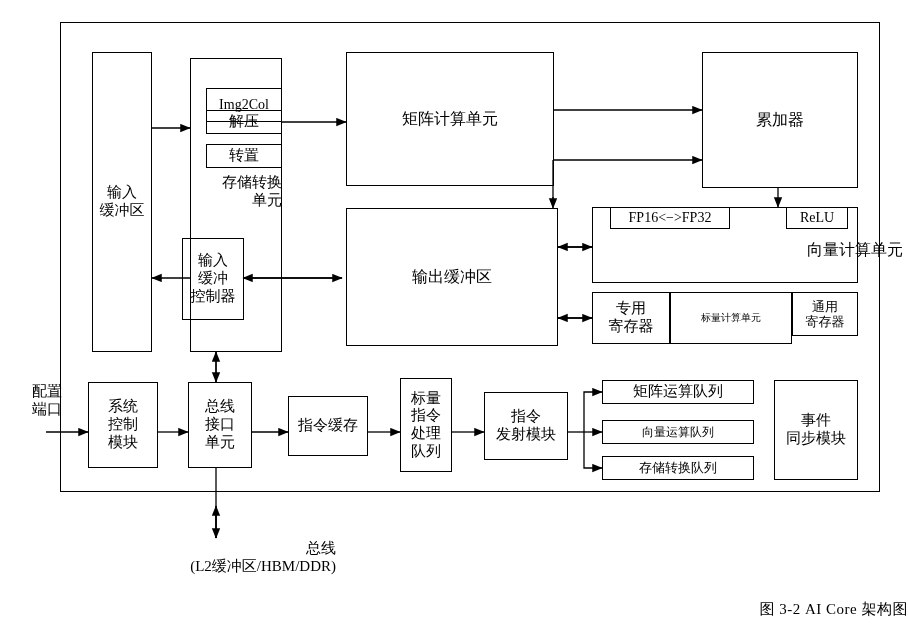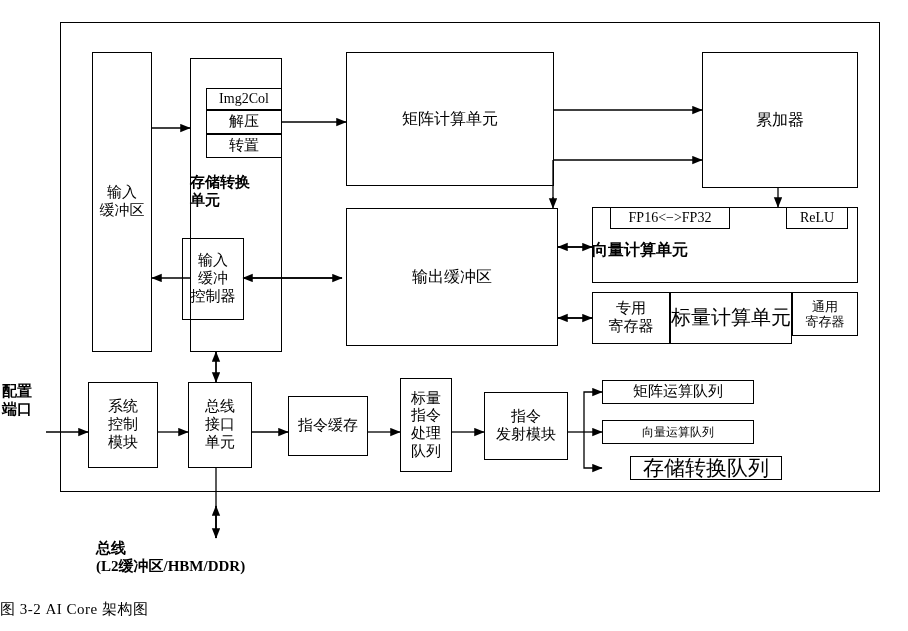--- a/index.html
+++ b/index.html
@@ -26,38 +26,37 @@
     text-align: center;
     line-height: 1.18;
     background: transparent;
     white-space: pre-line;
   }
   .outer {
     border: 1px solid #000;
   }
   .label {
     position: absolute;
-    text-align: left;
+    text-align: right;
     line-height: 1.2;
     white-space: pre-line;
-    font-weight: bold;
   }
   svg.wires {
     position: absolute;
     left: 0;
     top: 0;
     width: 908px;
     height: 631px;
     overflow: visible;
     pointer-events: none;
   }
   .cap {
     position: absolute;
     width: 908px;
-    text-align: left;
+    text-align: right;
     font-size: 15px;
     letter-spacing: 0.5px;
   }
 </style>
 </head>
 <body>
 
 <div id="root">
 
   <div class="box outer" style="left:60px; top:22px; width:820px; height:470px;"></div>
@@ -123,42 +122,42 @@
   <div class="label" style="left:96px; top:539px; width:240px; font-size:15px;">总线
 (L2缓冲区/HBM/DDR)</div>
 
   <div class="box" style="left:92px; top:52px; width:60px; height:300px; font-size:15px;">输入
 缓冲区</div>
 
   <div class="box" style="left:190px; top:58px; width:92px; height:294px;"></div>
   <div class="label" style="left:190px; top:173px; width:92px; font-size:15px;">存储转换
 单元</div>
 
-  <div class="box" style="left:206px; top:88px; width:76px; height:22px; font-size:14px;">Img2Col</div>
+  <div class="box" style="left:206px; top:88px; width:76px; height:34px; font-size:14px;">Img2Col</div>
   <div class="box" style="left:206px; top:110px; width:76px; height:24px; font-size:15px;">解压</div>
-  <div class="box" style="left:206px; top:134px; width:76px; height:24px; font-size:15px;">转置</div>
+  <div class="box" style="left:206px; top:144px; width:76px; height:24px; font-size:15px;">转置</div>
 
   <div class="box" style="left:182px; top:238px; width:62px; height:82px; font-size:15px;">输入
 缓冲
 控制器</div>
 
   <div class="box" style="left:346px; top:52px; width:208px; height:134px; font-size:16px;">矩阵计算单元</div>
 
   <div class="box" style="left:702px; top:52px; width:156px; height:136px; font-size:16px;">累加器</div>
 
   <div class="box" style="left:346px; top:208px; width:212px; height:138px; font-size:16px;">输出缓冲区</div>
 
   <div class="box" style="left:592px; top:207px; width:266px; height:76px;"></div>
   <div class="box" style="left:610px; top:207px; width:120px; height:22px; font-size:14px;">FP16&lt;−&gt;FP32</div>
   <div class="box" style="left:786px; top:207px; width:62px; height:22px; font-size:14px;">ReLU</div>
   <div class="label" style="left:592px; top:240px; width:311px; font-size:16px;">向量计算单元</div>
 
   <div class="box" style="left:592px; top:292px; width:78px; height:52px; font-size:15px;">专用
 寄存器</div>
-  <div class="box" style="left:670px; top:292px; width:122px; height:52px; font-size:20px;">标量计算单元</div>
+  <div class="box" style="left:670px; top:292px; width:122px; height:52px; font-size:10px;">标量计算单元</div>
   <div class="box" style="left:792px; top:292px; width:66px; height:44px; font-size:13px;">通用
 寄存器</div>
 
   <div class="box" style="left:88px; top:382px; width:70px; height:86px; font-size:15px;">系统
 控制
 模块</div>
 
   <div class="box" style="left:188px; top:382px; width:64px; height:86px; font-size:15px;">总线
 接口
 单元</div>
@@ -168,18 +167,20 @@
   <div class="box" style="left:400px; top:378px; width:52px; height:94px; font-size:15px;">标量
 指令
 处理
 队列</div>
 
   <div class="box" style="left:484px; top:392px; width:84px; height:68px; font-size:15px;">指令
 发射模块</div>
 
   <div class="box" style="left:602px; top:380px; width:152px; height:24px; font-size:15px;">矩阵运算队列</div>
   <div class="box" style="left:602px; top:420px; width:152px; height:24px; font-size:12px;">向量运算队列</div>
-  <div class="box" style="left:602px; top:456px; width:152px; height:24px; font-size:21px;margin-left:28px;">存储转换队列</div>
+  <div class="box" style="left:602px; top:456px; width:152px; height:24px; font-size:13px;">存储转换队列</div>
 
+  <div class="box" style="left:774px; top:380px; width:84px; height:100px; font-size:15px;">事件
+同步模块</div>
 
   <div class="cap" style="left:0; top:600px;">图 3-2    AI Core 架构图</div>
 
 </div>
 
 </body></html>

